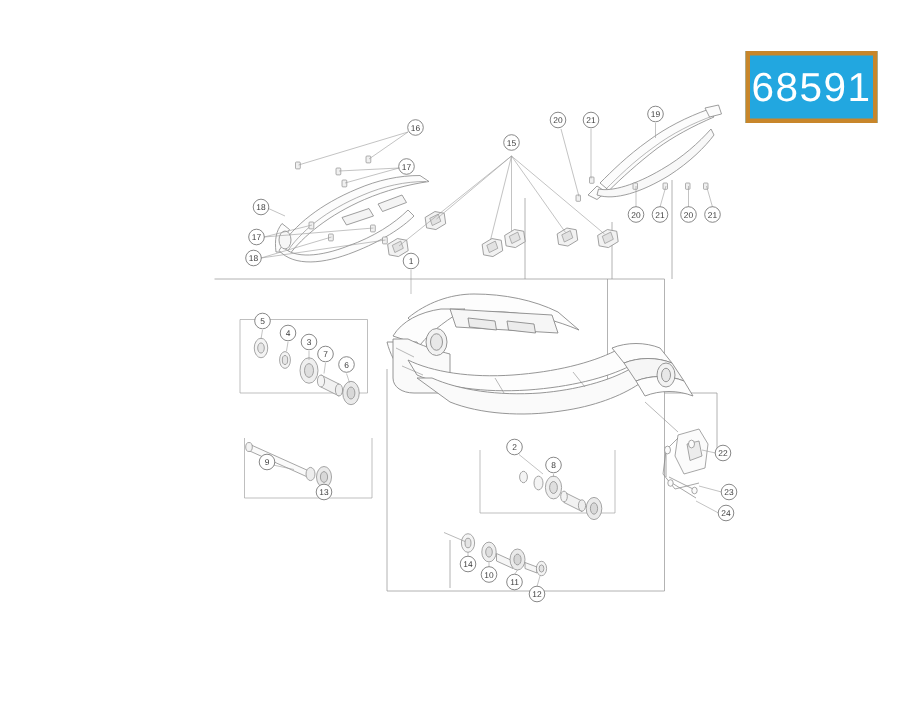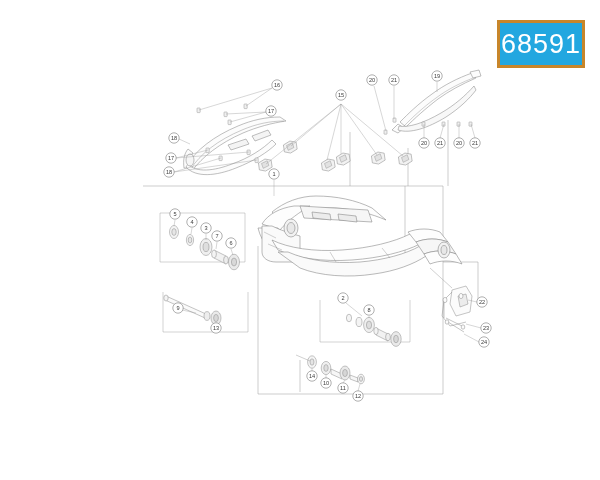--- a/index.html
+++ b/index.html
@@ -395,17 +395,17 @@
           <circle cx="486" cy="328" r="5.2" fill="#ffffff" stroke="#6e6e6e" stroke-width="0.55"></circle>
           <text x="486" y="330" text-anchor="middle" class="callout-text" fill="#3b3b3b">23</text>
         </g>
         <g>
           <circle cx="484" cy="342" r="5.2" fill="#ffffff" stroke="#6e6e6e" stroke-width="0.55"></circle>
           <text x="484" y="344" text-anchor="middle" class="callout-text" fill="#3b3b3b">24</text>
         </g>
       </g>
   </svg>
 
-  <div id="badge" style="left: 497px; top: 20px; width: 88px; height: 48px; background: rgb(34, 167, 224); border: 3px solid rgb(200, 134, 42);">
+  <div id="badge" style="left: 497px; top: 34px; width: 88px; height: 48px; background: rgb(34, 167, 224); border: 3px solid rgb(200, 134, 42);">
     <span id="badge-text" style="color: rgb(255, 255, 255);">68591</span>
   </div>
 
 </div>
 
 </body></html>

